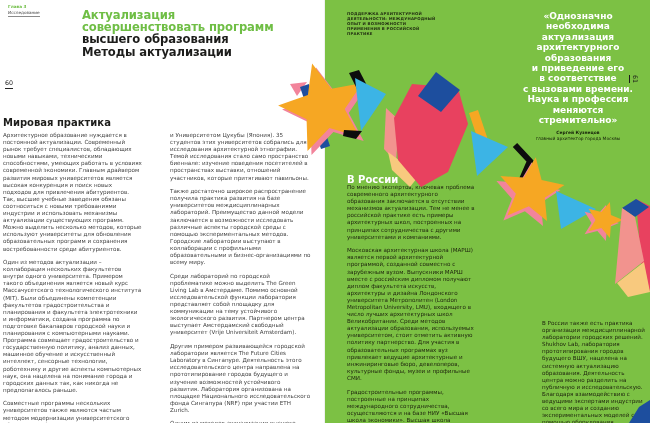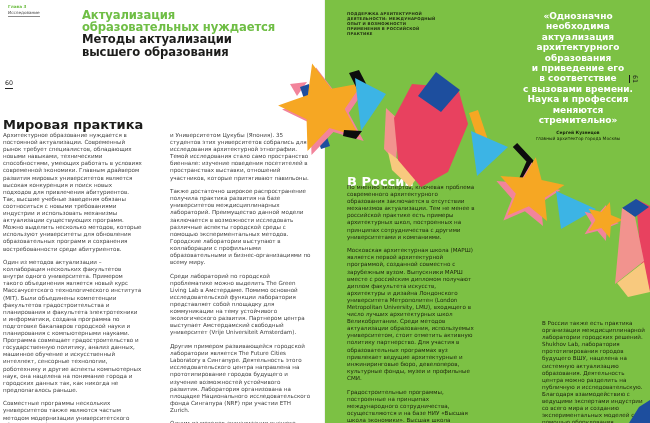--- a/index.html
+++ b/index.html
@@ -17,21 +17,21 @@
   .chapter-sub { color:#3a3a3a; border-bottom:0.8px solid #8a8a8a; padding-bottom:1px; display:inline-block; }
 
   .title { left:82px; top:9px; font-weight:bold; font-size:11.6px; line-height:12.2px; letter-spacing:-0.1px; }
   .t-green { color:#6fbe45; }
   .t-dark { color:#1d1d1b; }
 
   .pagenum { font-size:6.3px; color:#222; border-bottom:1px solid #222; padding-bottom:1.5px; display:inline-block; }
   .pn-left { left:5px; top:79px; }
   .pn-right { left:639px; top:75px; transform:rotate(90deg); transform-origin:0 0; color:#1d1d1b; border-color:#1d1d1b; }
 
-  .sec-head { font-weight:bold; font-size:13px; color:#1d1d1b; }
+  .sec-head { font-weight:bold; font-size:10px; color:#1d1d1b; }
   .sh-left { left:3px; top:117px; }
   .sh-right { left:347px; top:174px; color:#ffffff; }
 
   .col { font-size:5.6px; line-height:1.27; color:#3f3f3f; text-align:left; }
   .col p { margin:0 0 6.5px 0; }
   .lc1 { left:3px;  top:132px; width:139px; }
   .lc2 { left:170px; top:132px; width:141px; }
   .rc  { color:#20270f; }
   .rc1 { left:347px; top:184px; width:128px; }
   .rc2 { left:542px; top:320px; width:104px; }
@@ -49,23 +49,23 @@
   <div class="page-right-bg"></div>
   <div class="gutter"></div>
 
   <div class="txt chapter">
     <div class="chapter-label">Глава 3</div>
     <div class="chapter-sub">Исследование</div>
   </div>
 
   <div class="txt title">
     <div class="t-green">Актуализация</div>
-    <div class="t-green">образовательных нуждается</div>
+    <div class="t-green">совершенствовать программ</div>
+    <div class="t-dark">высшего образования</div>
     <div class="t-dark">Методы актуализации</div>
-    <div class="t-dark">высшего образования</div>
   </div>
 
   <div class="txt pagenum pn-left">60</div>
 
   <div class="txt sec-head sh-left">Мировая практика</div>
 
   <div class="txt col lc1">
     <p>Архитектурное образование нуждается в постоянной актуализации. Современный рынок требует специалистов, обладающих новыми навыками, техническими способностями, умеющих работать в условиях современной экономики. Главным драйвером развития мировых университетов является высокая конкуренция и поиск новых подходов для привлечения абитуриентов. Так, высшие учебные заведения обязаны соотноситься с новыми требованиями индустрии и использовать механизмы актуализации существующих программ. Можно выделить несколько методов, которые используют университеты для обновления образовательных программ и сохранения востребованности среди абитуриентов.</p>
     <p>Один из методов актуализации – коллаборация нескольких факультетов внутри одного университета. Примером такого объединения является новый курс Массачусетского технологического института (MIT). Были объединены компетенции факультетов градостроительства и планирования и факультета электротехники и информатики, создана программа по подготовке бакалавров городской науки и планирования с компьютерными науками. Программа совмещает градостроительство и государственную политику, анализ данных, машинное обучение и искусственный интеллект, сенсорные технологии, роботехнику и другие аспекты компьютерных наук, она нацелена на понимание города и городских данных так, как никогда не предполагалось раньше.</p>
     <p>Совместные программы нескольких университетов также являются частым методом модернизации университетского образования. Одна из лучших архитектурных школ ETH Zurich сотрудничает с различными университетами по всему миру. Летом 2018 года в павильоне Японии на Венецианской биеннале прошла летняя архитектурная школа в сотрудничестве с Университетом Квинсленда (Австралия)</p>

